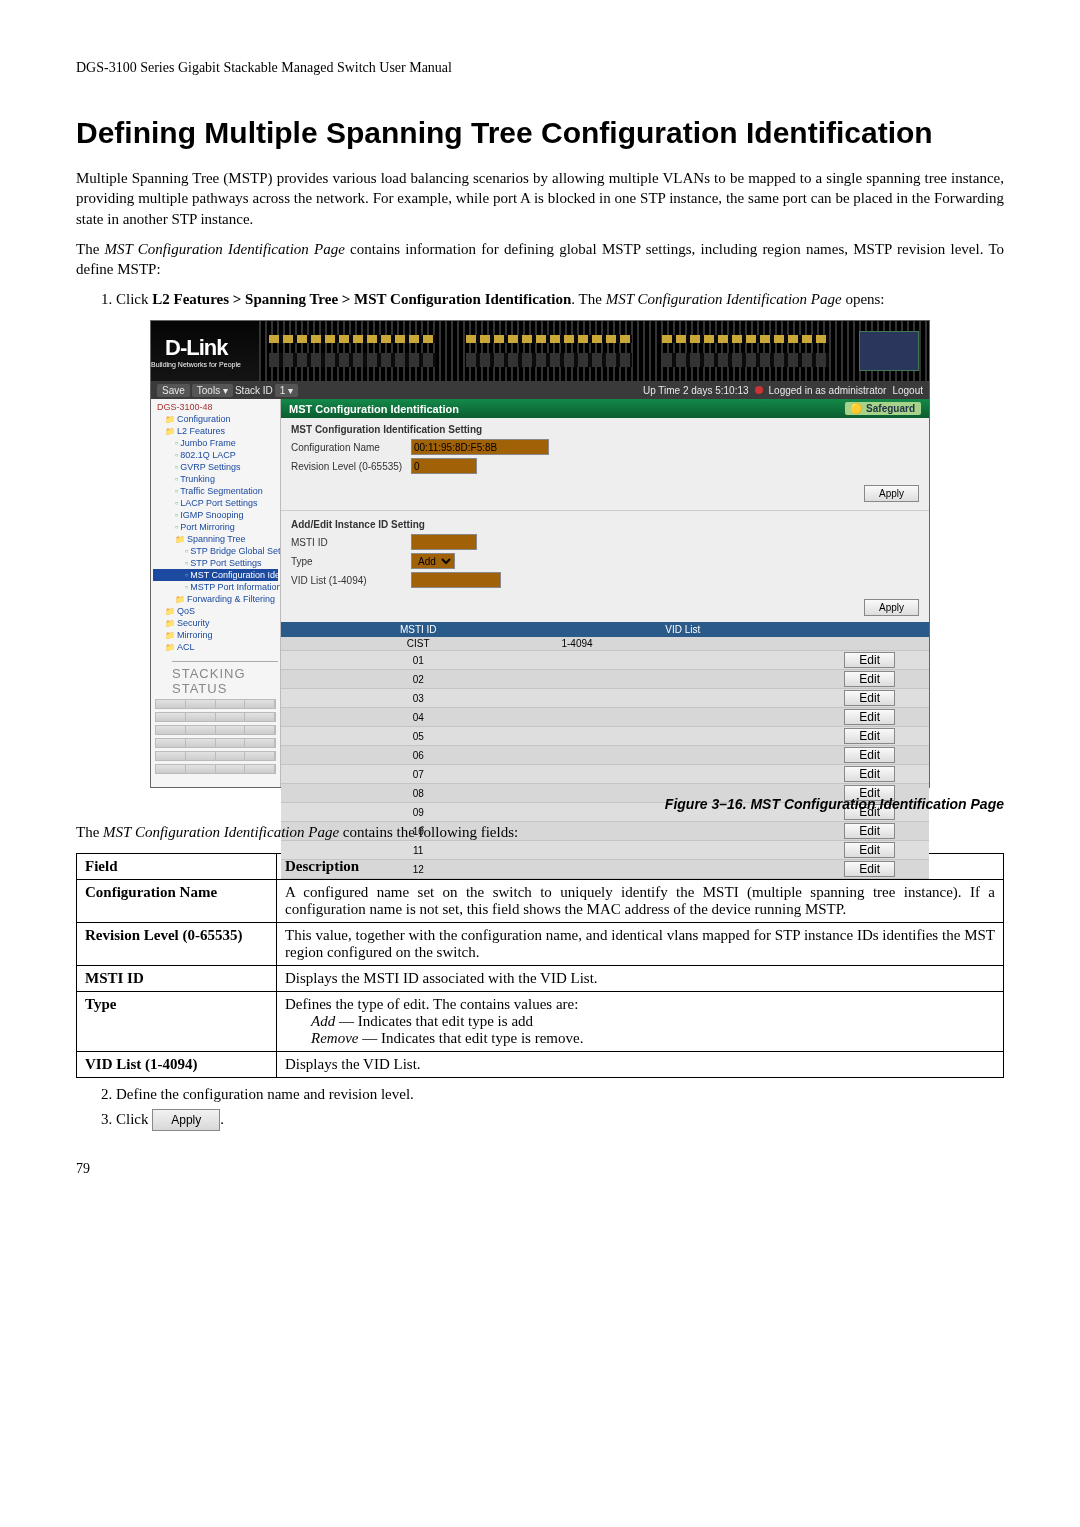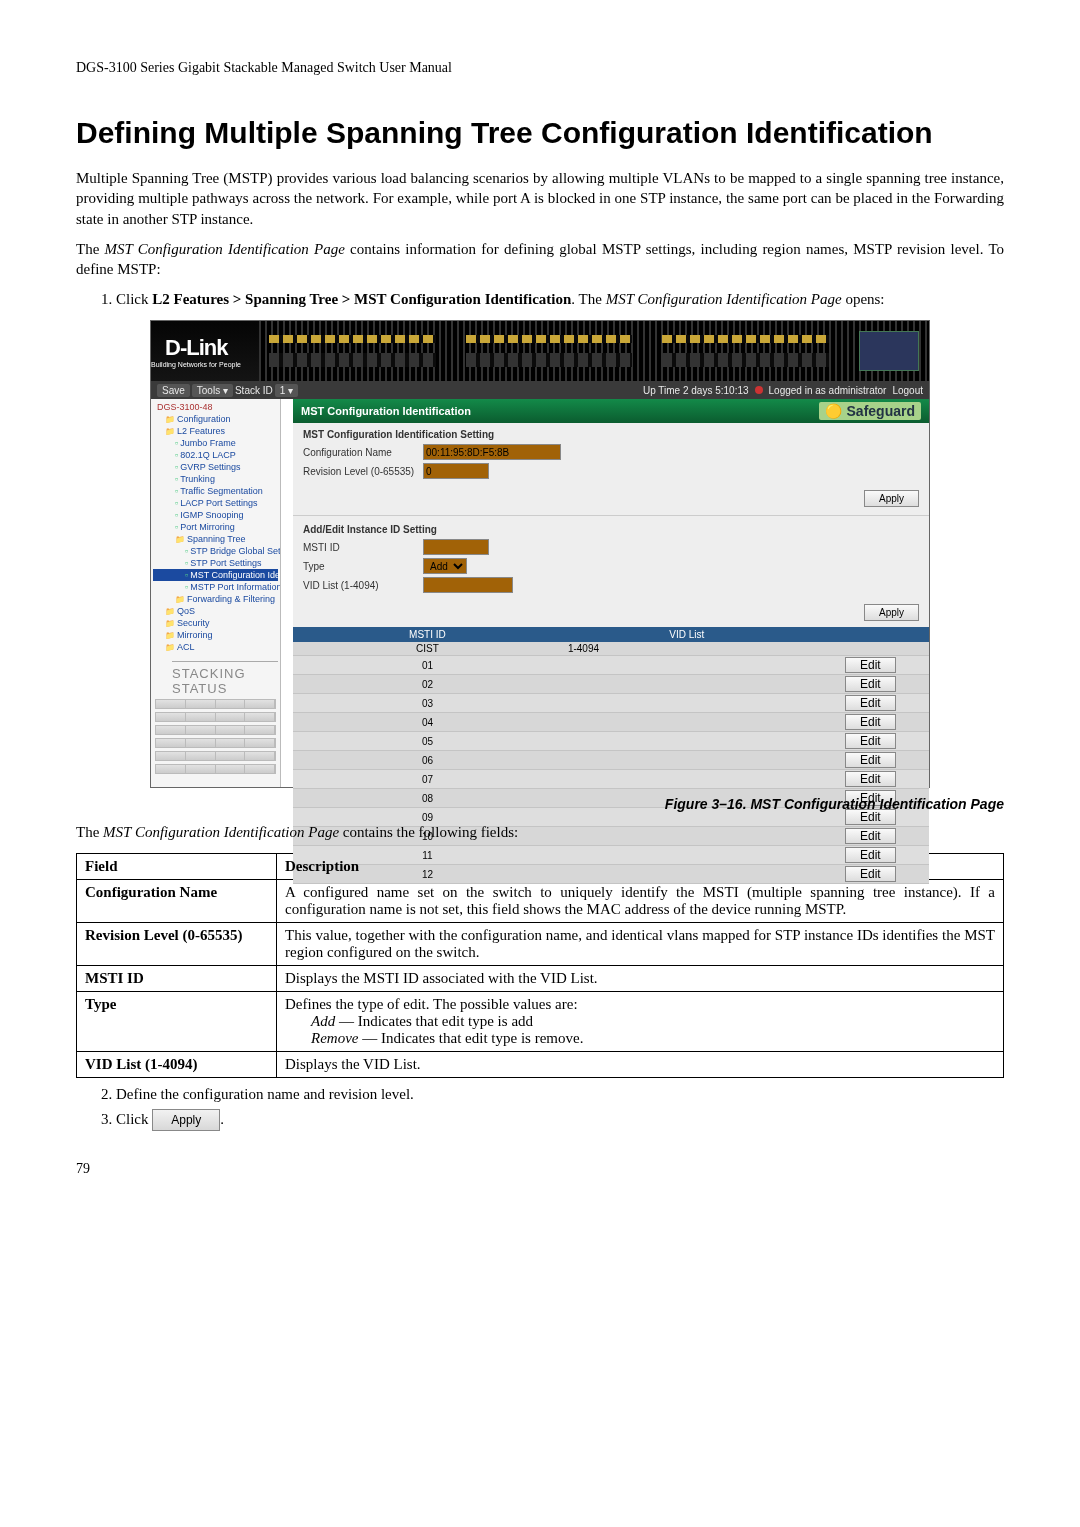--- a/index.html
+++ b/index.html
@@ -86,21 +86,21 @@
     color: #e8e8e8;
     display: flex;
     align-items: center;
     height: 18px;
     font-size: 10px;
   }
   .toolbar .tb-left { display:flex; align-items:center; gap:2px; padding-left:6px;}
   .toolbar .tb-right { margin-left:auto; padding-right:6px; display:flex; align-items:center; gap:6px;}
   .tb-btn { background:#555; padding:1px 5px; border-radius:2px; }
   .red-dot { width:8px;height:8px;background:#c33;border-radius:50%; display:inline-block;}
-  .content-row { display:flex; height: 388px; gap: 12px;}
+  .content-row { display:flex; height: 388px;}
   .tree-pane {
     width: 130px;
     background:#f5f5f5;
     border-right:1px solid #bbb;
     overflow:hidden;
     padding:2px;
     font-size:9px;
     color:#003;
   }
   .tree-pane .node { white-space:nowrap; padding:1px 0 1px 4px; color:#1b4aa0;}
@@ -116,21 +116,21 @@
     color:#888; font-size:13px; letter-spacing:1px;margin-left:19px;
   }
   .stack-bar { height:10px; background:linear-gradient(#e2e2e2,#ccc); border:1px solid #bbb; margin:3px 2px; display:flex; }
   .stack-bar span{flex:1;border-right:1px solid #bbb;}
   .main-pane { flex:1; background:#eee; display:flex; flex-direction:column; }
   .page-title-green {
     background:linear-gradient(to bottom,#138a49,#0b5c2f);
     color:#fff; font-weight:bold; font-size:11px;
     padding:3px 8px; display:flex; align-items:center;
   }
-  .safeguard { margin-left:auto; background:#a7d28a; color:#234; font-size:14px;
+  .safeguard { margin-left:auto; background:#a7d28a; color:#234; font-size:10px;
     padding:1px 6px; border-radius:2px;}
   .form-block { background:#eee; padding:6px 10px; font-size:10px; color:#333; }
   .form-block .hdr { font-weight:bold; margin-bottom:4px;}
   .form-row { display:flex; align-items:center; margin-bottom:3px;}
   .form-row label { width:120px;}
   .form-row input, .form-row select {
     font-size:10px; border:1px solid #888; height:16px; padding:0 2px; background:#a16207;
   }
   .apply-wrap { display:flex; justify-content:flex-end; padding:2px 10px 6px;}
   .apply-btn {
@@ -432,21 +432,21 @@
         <td class="fname">Revision Level (0-65535)</td>
         <td style="text-align: justify;">This value, together with the configuration name, and identical vlans mapped for STP instance IDs  identifies the MST region configured on the switch.</td>
       </tr>
       <tr>
         <td class="fname">MSTI ID</td>
         <td style="text-align: justify;">Displays the MSTI ID associated with the VID List.</td>
       </tr>
       <tr>
         <td class="fname">Type</td>
         <td>
-          <div><span>Defines the type of edit. The possible values are:</span></div>
+          <div><span>Defines the type of edit. The contains values are:</span></div>
           <div style="padding-left: 26px;"><span class="italic">Add</span><span> — Indicates that edit type is add</span></div>
           <div style="padding-left: 26px;"><span class="italic">Remove</span><span> — Indicates that edit type is remove.</span></div>
         </td>
       </tr>
       <tr>
         <td class="fname">VID List (1-4094)</td>
         <td style="text-align: justify;">Displays the VID List.</td>
       </tr>
     </tbody>
 </table>

